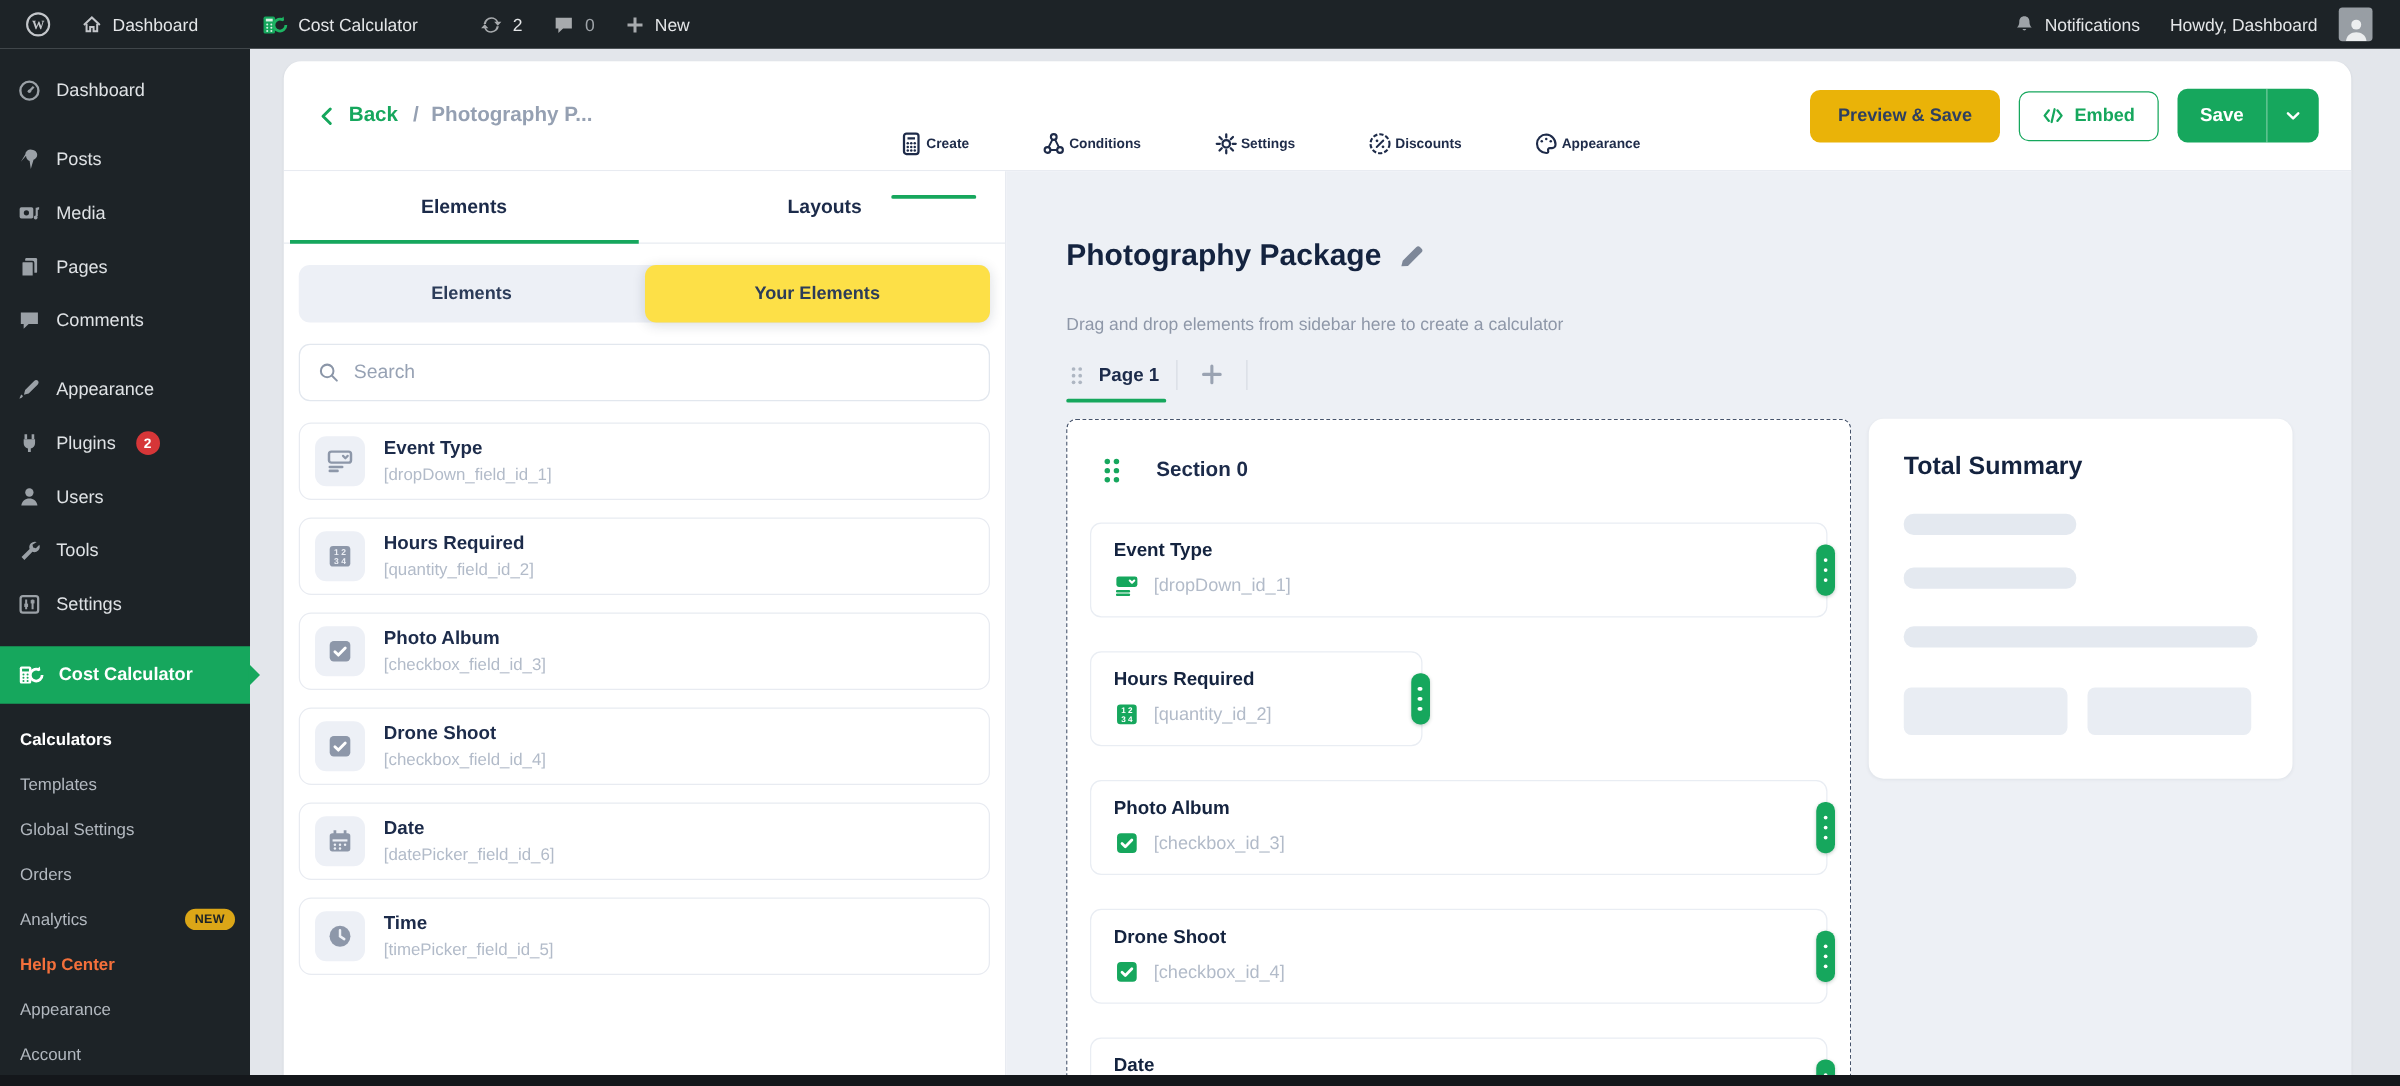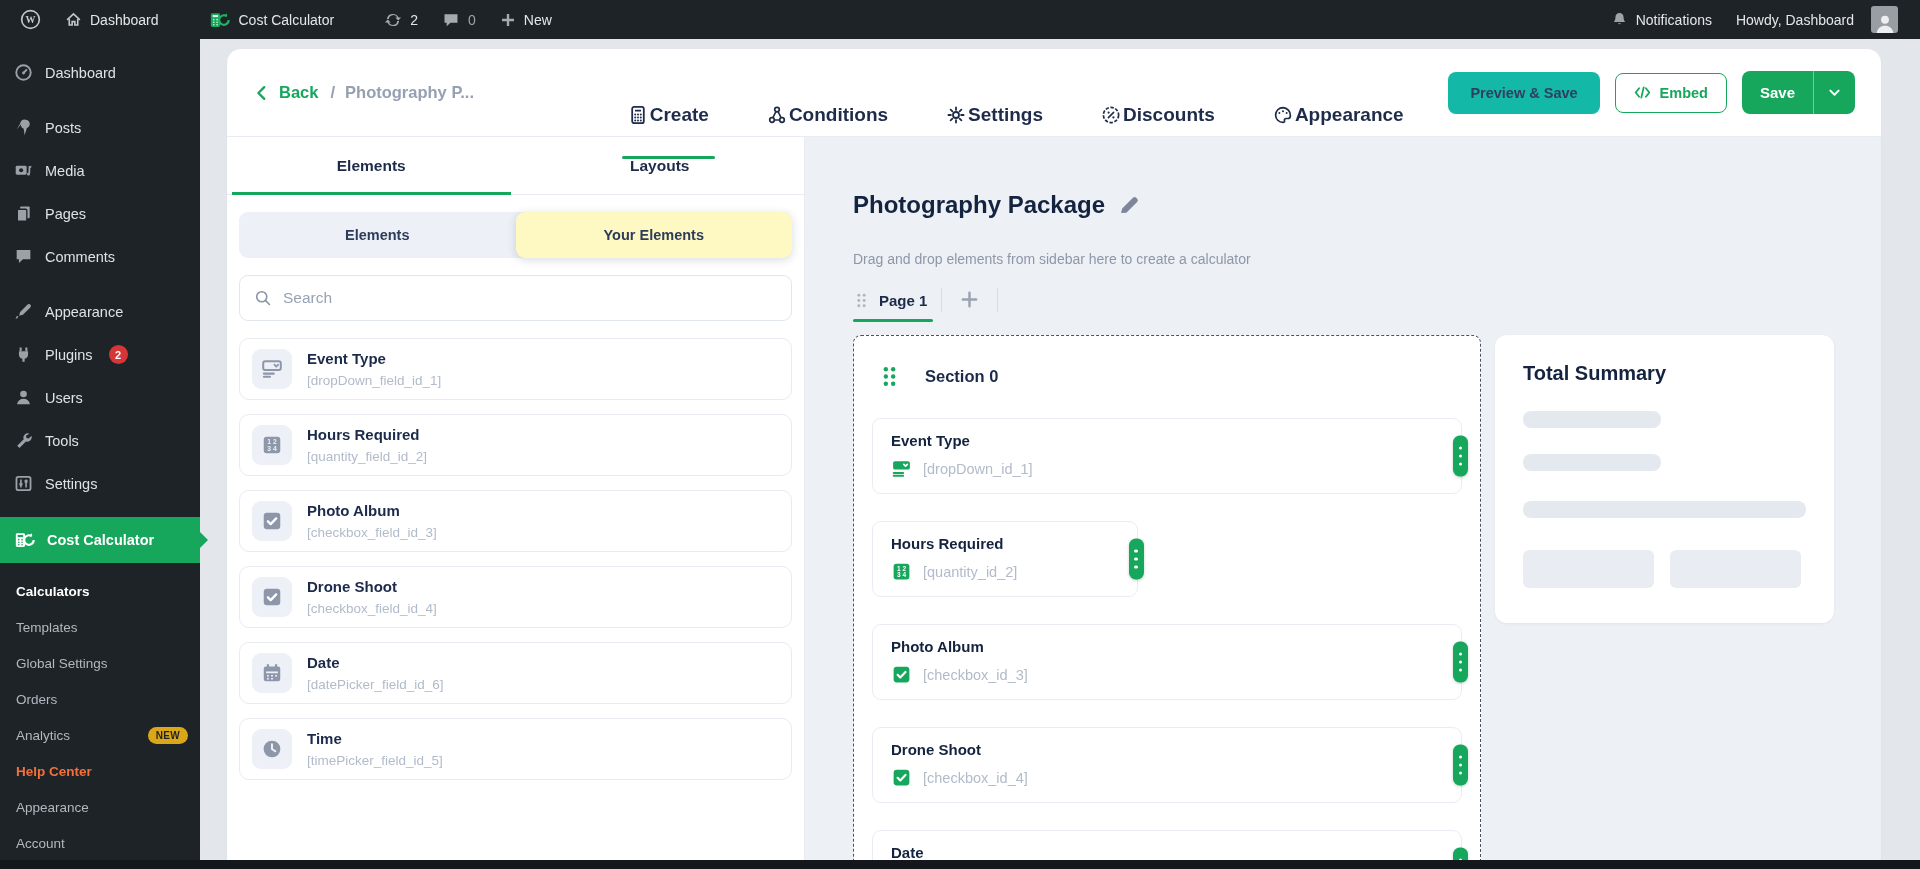--- a/index.html
+++ b/index.html
@@ -36,40 +36,40 @@
   .main { flex:1; padding:10px 39px 0 27px; }
   .card { background:#fff; border-radius:14px; height:900px; overflow:hidden; box-shadow:0 1px 2px rgba(20,30,50,.05); display:flex; flex-direction:column; }
 
   
   .builder-header { height:88px; display:flex; align-items:stretch; padding:0 26px; border-bottom:1px solid #e8ebf1; flex-shrink:0; }
   .back-group { display:flex; align-items:center; gap:8px; width:330px; font-size:16.5px; font-weight:bold; cursor:pointer; }
   .back-label { color:#16a75d; }
   .crumb-sep { color:#95a0b2; margin:0 2px 0 4px; }
   .crumb-cur { color:#95a0b2; }
   .header-tabs { flex:1; display:flex; justify-content:center; align-items:center; gap:58px; }
-  .htab { display:flex; align-items:center; gap:2px; color:#1e2b49; font-weight:bold; font-size:19px; height:100%; position:relative; cursor:pointer;margin-top:44px; }
+  .htab { display:flex; align-items:center; gap:2px; color:#1e2b49; font-weight:bold; font-size:11px; height:100%; position:relative; cursor:pointer;margin-top:44px; }
   .htab.active::after { content:""; position:absolute; bottom:-1px; left:-6px; right:-6px; height:3px; background:#16a75d; border-radius:2px; }
   .header-actions { display:flex; align-items:center; gap:15px; }
   .btn { border:none; border-radius:8px; font-family:inherit; font-weight:bold; font-size:14.5px; cursor:pointer; }
-  .btn-preview { background:#14b8a6; color:#2e3f60; padding:13px 22px; }
+  .btn-preview { background:#eab308; color:#2e3f60; padding:13px 22px; }
   .btn-embed { background:#fff; border:1.6px solid #16a75d; color:#16a75d; padding:11px 18px; display:flex; align-items:center; gap:9px; }
   .btn-save-group { display:flex; background:#16a75d; color:#fff; border-radius:8px; overflow:hidden; }
   .btn-save { background:none; border:none; color:#fff; font-weight:bold; font-size:15px; padding:13px 18px; cursor:pointer; }
   .btn-save-caret { display:flex; align-items:center; padding:0 13px; border-left:1px solid rgba(255,255,255,.4); cursor:pointer; }
 
   
   .builder-body { display:flex; flex:1; min-height:0; }
   .left-pane { width:578px; border-right:1px solid #e8ebf1; background:#fff; }
   .pane-tabs { display:flex; height:58px; border-bottom:1px solid #e8ebf1; }
   .pane-tab { flex:1; display:flex; align-items:center; justify-content:center; font-weight:bold; font-size:15.5px; color:#1c2b4a; position:relative; cursor:pointer; }
   .pane-tab.active::after { content:""; position:absolute; bottom:-1px; left:5px; right:5px; height:3px; background:#16a75d; }
   .pane-content { padding:17px 12px; }
   .segmented { display:flex; background:#edf0f6; border-radius:9px; height:46px; margin-bottom:17px; }
   .seg { flex:1; display:flex; align-items:center; justify-content:center; font-weight:bold; font-size:14.5px; color:#2c3c59; cursor:pointer; }
-  .seg.active { background:#fef9c3; border-radius:9px; box-shadow:0 2px 10px rgba(20,35,60,.16); }
+  .seg.active { background:#fde047; border-radius:9px; box-shadow:0 2px 10px rgba(20,35,60,.16); }
   .search-box { display:flex; align-items:center; gap:11px; border:1px solid #e2e7ee; border-radius:9px; height:46px; padding:0 14px; margin-bottom:17px; }
   .search-box input { flex:1; border:none; outline:none; background:transparent; font-family:inherit; font-size:15.5px; color:#33425e; }
   .search-box input::placeholder { color:#97a2b4; }
   .elem-card { display:flex; align-items:center; gap:15px; border:1px solid #e8ebf1; border-radius:10px; height:62px; padding:0 12px; margin-bottom:14px; background:#fff; cursor:grab; }
   .elem-icon { width:40px; height:40px; border-radius:9px; background:#edf0f6; color:#8d97a9; display:flex; align-items:center; justify-content:center; flex-shrink:0; }
   .elem-title { font-weight:bold; font-size:15px; color:#1c2b4a; margin-bottom:4px; }
   .elem-id { font-size:13.5px; color:#b2bbc9; }
 
   
   .canvas { flex:1; background:#edf0f5; padding:0 0 0 48px; overflow:hidden; }

